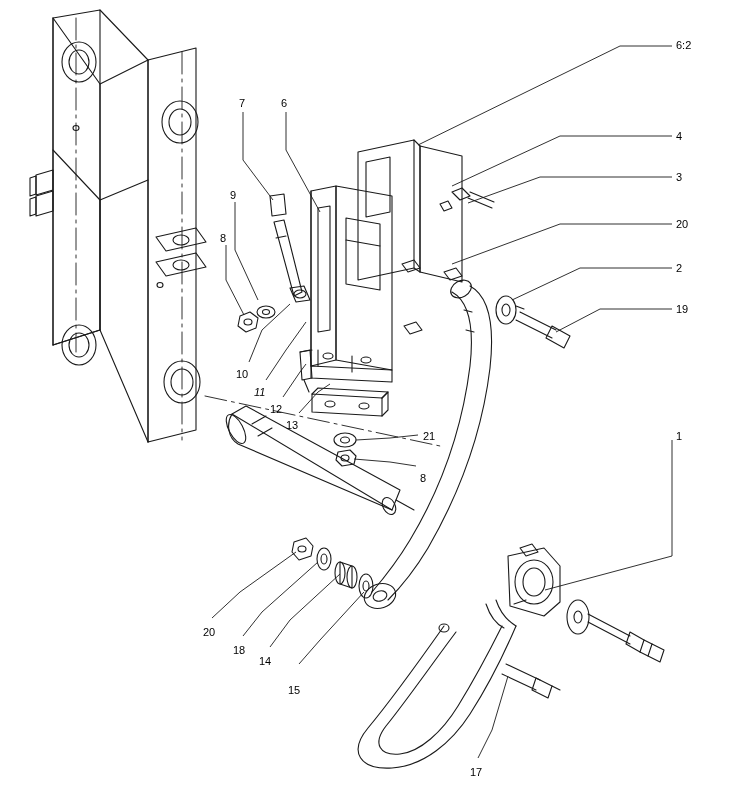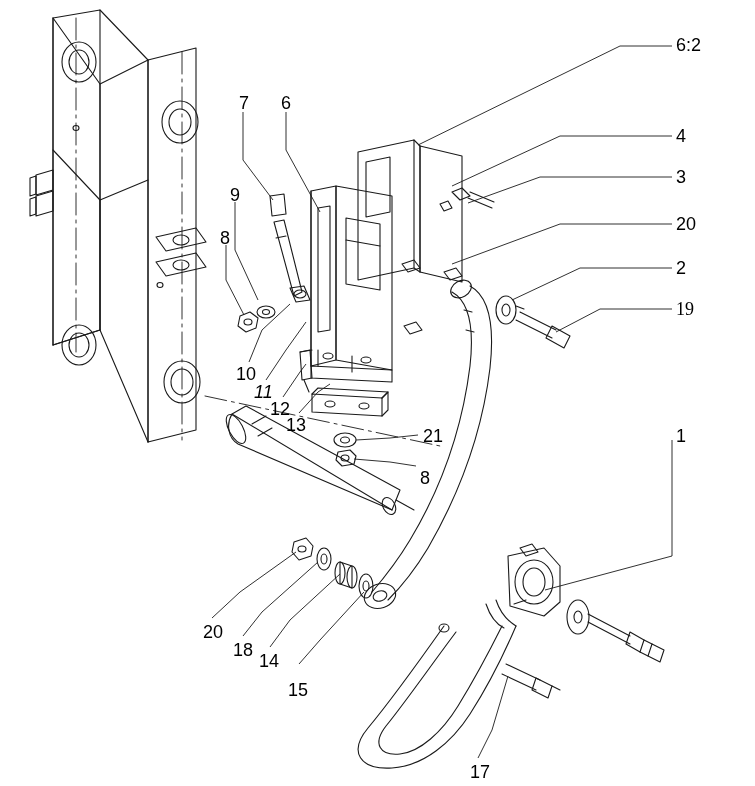--- a/index.html
+++ b/index.html
@@ -20,21 +20,21 @@
   #sheet svg.art {
     position: absolute;
     left: 0;
     top: 0;
     width: 755px;
     height: 786px;
   }
   .callout {
     position: absolute;
     font-family: "Liberation Sans", sans-serif;
-    font-size: 18px;
+    font-size: 11px;
     color: #000000;
     white-space: nowrap;
     line-height: 14px;
   }
 </style>
 </head>
 <body>
 
 <div id="sheet">
 
@@ -264,21 +264,21 @@
 
   <div class="callout" style="left:676px; top:38px;">6:2</div>
   <div class="callout" style="left:239px; top:96px;">7</div>
   <div class="callout" style="left:281px; top:96px;">6</div>
   <div class="callout" style="left:676px; top:129px;">4</div>
   <div class="callout" style="left:676px; top:170px;">3</div>
   <div class="callout" style="left:230px; top:188px;">9</div>
   <div class="callout" style="left:676px; top:217px;">20</div>
   <div class="callout" style="left:220px; top:231px;">8</div>
   <div class="callout" style="left:676px; top:261px;">2</div>
-  <div class="callout" style="left:676px; top:302px;font-family:Liberation Serif, serif;">19</div>
+  <div class="callout" style="left:676px; top:302px;">19</div>
   <div class="callout" style="left:236px; top:367px;">10</div>
   <div class="callout" style="left:254px; top:385px;font-style:italic;">11</div>
   <div class="callout" style="left:270px; top:402px;">12</div>
   <div class="callout" style="left:286px; top:418px;text-align:center;">13</div>
   <div class="callout" style="left:423px; top:429px;">21</div>
   <div class="callout" style="left:676px; top:429px;">1</div>
   <div class="callout" style="left:420px; top:471px;">8</div>
   <div class="callout" style="left:203px; top:625px;">20</div>
   <div class="callout" style="left:233px; top:643px;">18</div>
   <div class="callout" style="left:259px; top:654px;">14</div>

